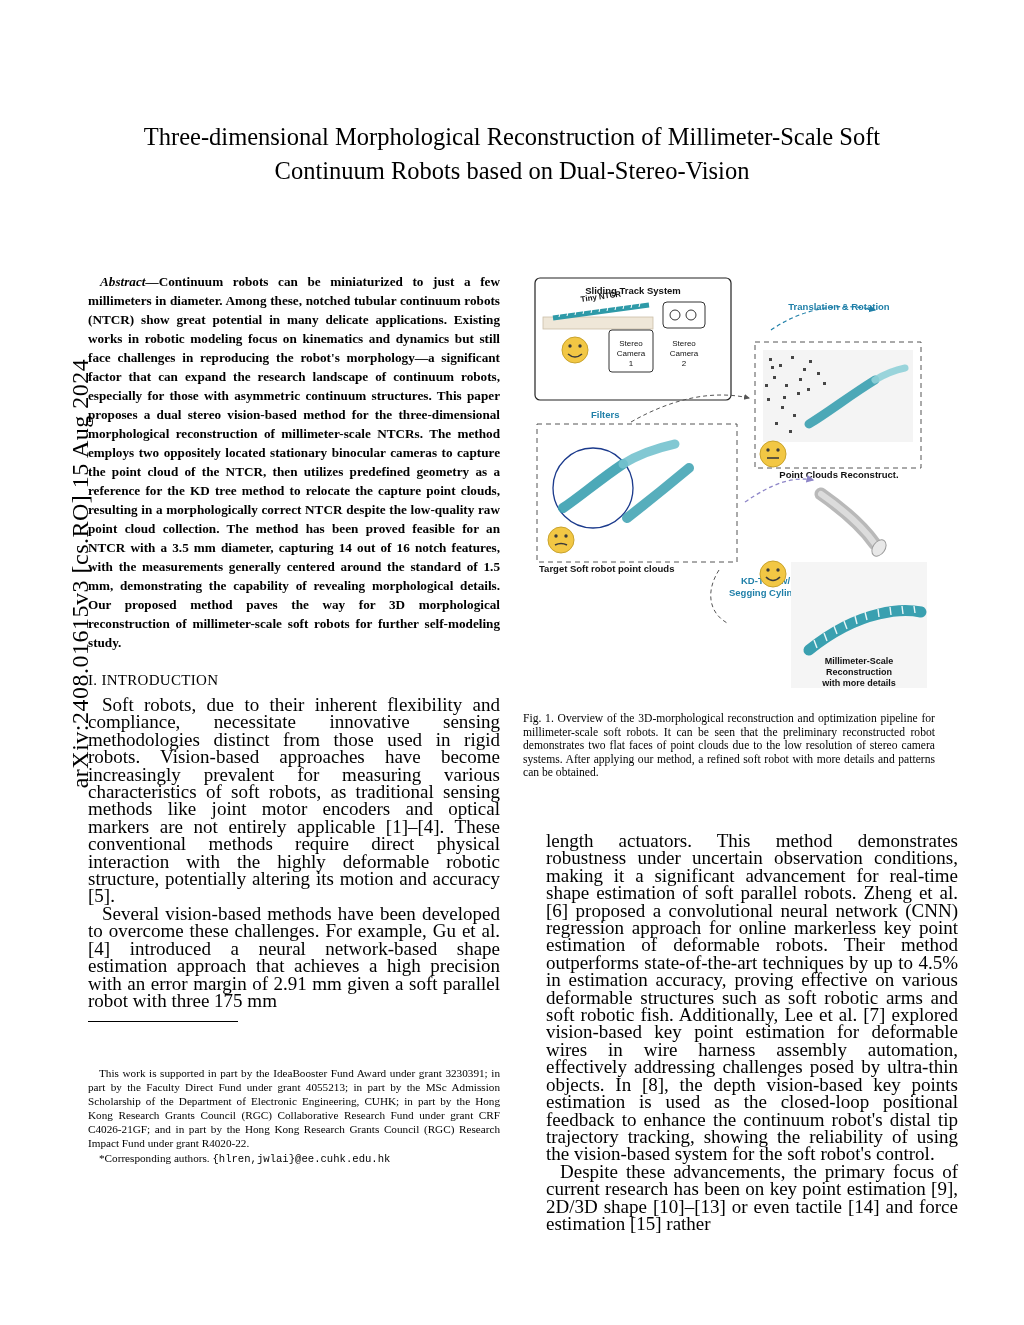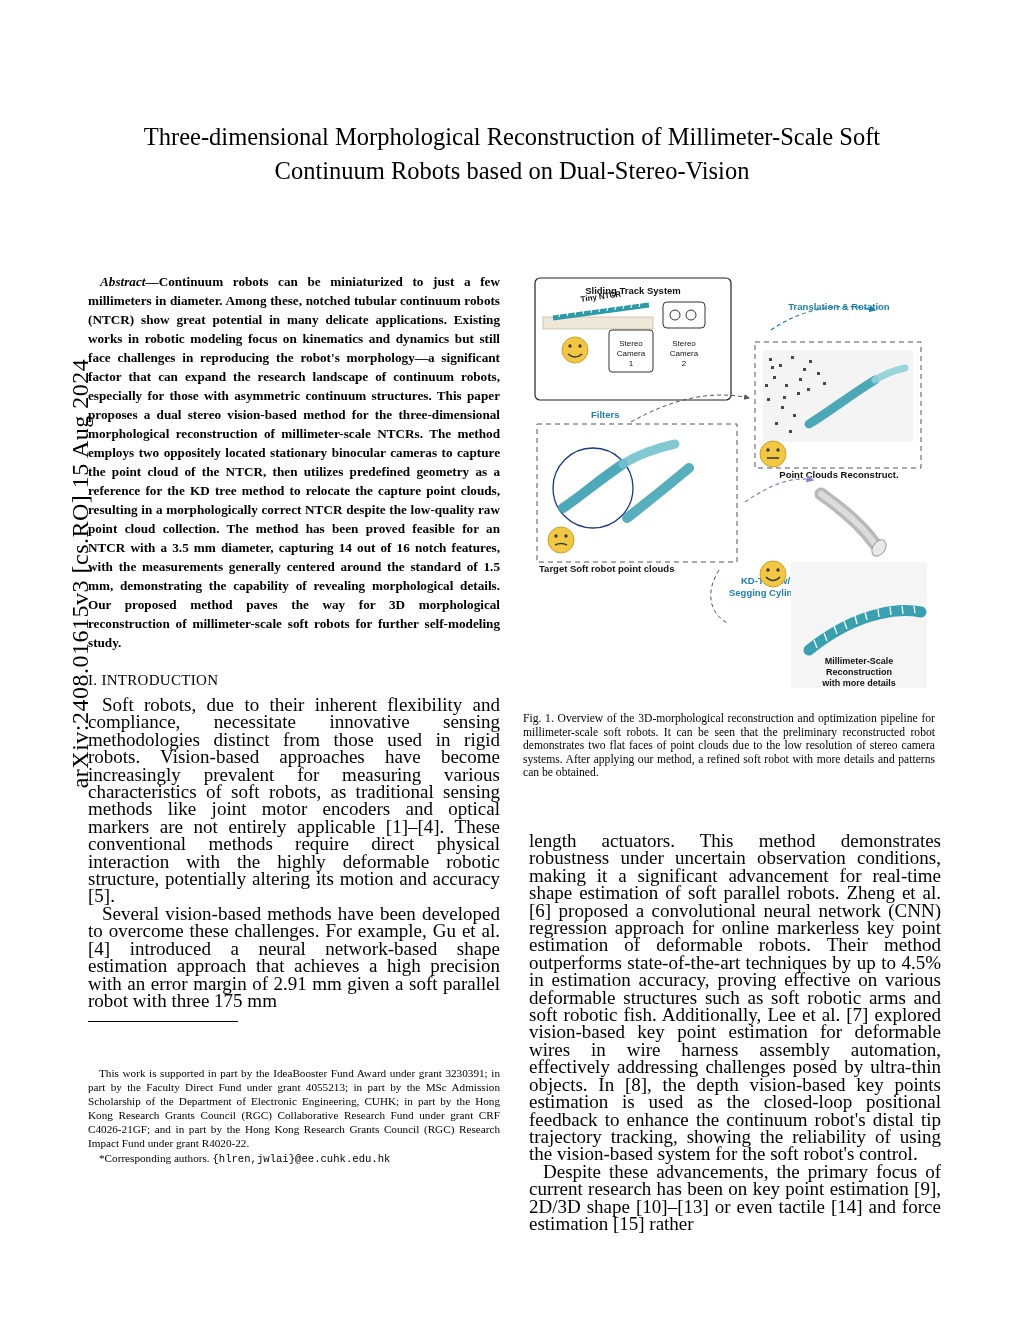--- a/index.html
+++ b/index.html
@@ -117,21 +117,21 @@
     left: 523px;
     top: 712px;
     width: 412px;
     font-size: 11.6px;
     line-height: 13.6px;
     text-align: justify;
   }
   .fig-caption .lbl { }
   .right-body {
     position: absolute;
-    left: 529px;
+    left: 546px;
     top: 832px;
     width: 412px;
   }
   svg { display: block; }
 </style>
 </head>
 <body>
 
 <div class="page">
 

